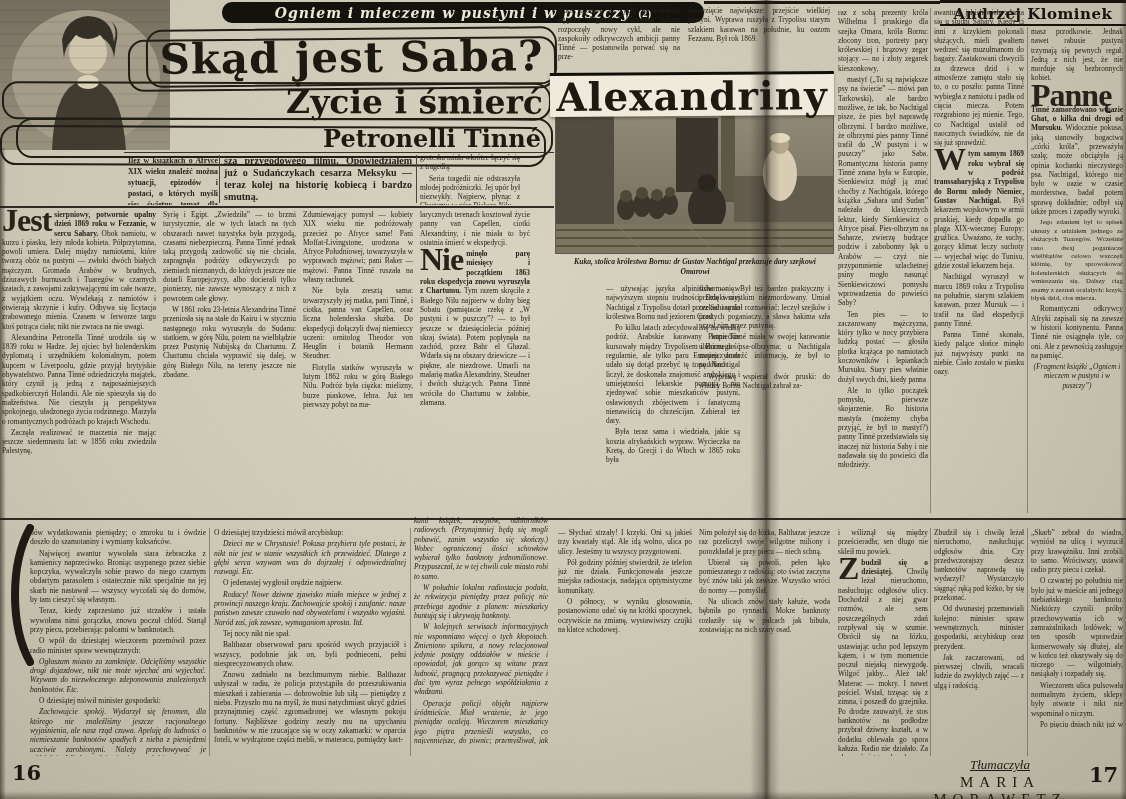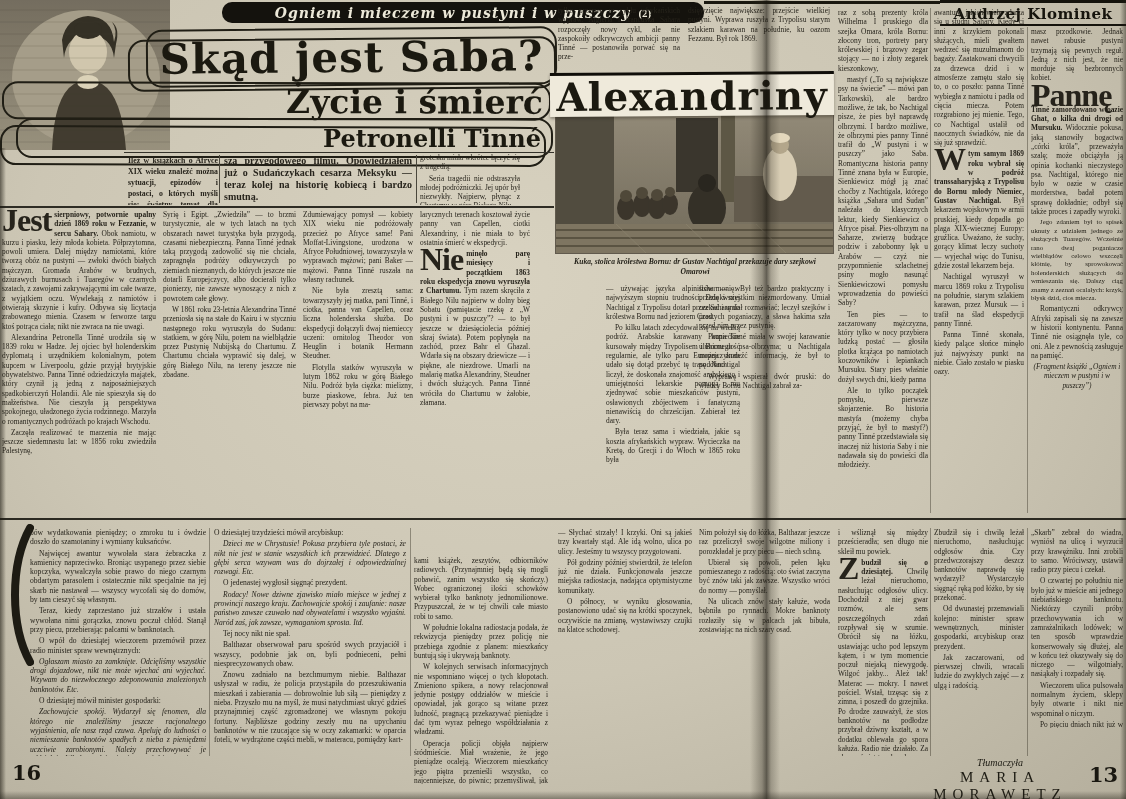--- a/index.html
+++ b/index.html
@@ -56,21 +56,21 @@
   #lp1{left:2px;top:210px;width:154px;height:304px;}
   #lp2{left:163px;top:210px;width:133px;height:304px;}
   #lp3{left:303px;top:210px;width:110px;height:304px;}
   #lp4{left:420px;top:210px;width:110px;height:304px;}
   #mida-u{left:558px;top:284px;width:134px;height:228px;margin-left:48px;}
   #midb-u{left:699px;top:284px;width:131px;height:228px;}
   #mida-l{left:558px;top:528px;width:134px;height:230px;}
   #midb-l{left:699px;top:528px;width:131px;height:230px;}
   #ll1{left:30px;top:528px;width:176px;height:228px;font-size:7.6px;}
   #ll2{left:214px;top:528px;width:192px;height:228px;font-size:7.6px;}
-  #ll3{left:414px;top:556px;width:134px;height:228px;}
+  #ll3{left:414px;top:516px;width:134px;height:228px;font-style:italic;}
   #rp1-u{left:838px;top:8px;width:90px;height:505px;}
   #rp2-u{left:934px;top:8px;width:90px;height:505px;}
   #rp3-u{left:1031px;top:27px;width:92px;height:486px;}
   #rp1-l{left:838px;top:528px;width:90px;height:228px;}
   #rp2-l{left:934px;top:528px;width:90px;height:228px;}
   #rp3-l{left:1031px;top:528px;width:92px;height:200px;}
   
   #photo{position:absolute;left:556px;top:112px;width:277px;height:141px;overflow:hidden;filter:sepia(.25) contrast(.92) brightness(.96);box-shadow:0 0 0 1px #5c574a;}
   #photo-caption{position:absolute;left:560px;top:257px;width:270px;font-size:7.6px;line-height:9.5px;font-style:italic;font-weight:bold;text-align:center;color:#211f17;}
   
@@ -80,21 +80,21 @@
   #gutter{position:absolute;left:750px;top:0;width:30px;height:799px;z-index:9;pointer-events:none;
     background:linear-gradient(90deg, rgba(40,36,26,0) 0%, rgba(40,36,26,.35) 40%, rgba(25,22,15,.6) 55%, rgba(40,36,26,.25) 70%, rgba(40,36,26,0) 100%);}
   #edge-left{position:absolute;left:0;top:148px;width:6px;height:651px;background:linear-gradient(90deg, rgba(30,27,18,.6), rgba(30,27,18,0));z-index:9;}
   #edge-right{position:absolute;right:0;top:0;width:6px;height:799px;background:linear-gradient(270deg, rgba(30,27,18,.45), rgba(30,27,18,0));z-index:9;}
   #edge-bottom{position:absolute;left:0;bottom:0;width:1126px;height:8px;background:linear-gradient(0deg, rgba(30,27,18,.4), rgba(30,27,18,0));z-index:9;}
   
   .pageno{position:absolute;font-family:"DejaVu Serif", serif;font-weight:bold;font-size:21px;color:#191710;}
   #page-left-no{left:12px;top:760px;}
   #page-right-no{left:1089px;top:762px;}
   #translator{position:absolute;left:900px;top:757px;width:200px;text-align:center;color:#1d1b13;}
-  #translator .tlabel{font-size:10px;font-style:italic;}
+  #translator .tlabel{font-size:13px;font-style:italic;text-decoration:underline;}
   #translator .tname{font-size:15px;font-weight:normal;letter-spacing:6px;margin-top:1px;}
 </style>
 </head>
 <body>
 
 <div id="spread">
 
   <div id="script-band">
     <span class="script">Ogniem i mieczem w pustyni i w puszczy</span>
     <span class="part">(2)</span>
@@ -248,21 +248,21 @@
       <p>Teraz, kiedy zaprzestano już strzałów i ustała wywołana nimi gorączka, znowu poczuł chłód. Stanął przy piecu, przebierając palcami w banknotach.</p>
       <p>O wpół do dziesiątej wieczorem przemówił przez radio minister spraw wewnętrznych:</p>
       <p class="i">Ogłaszam miasto za zamknięte. Odcięliśmy wszystkie drogi dojazdowe, nikt nie może wjechać ani wyjechać. Wzywam do niezwłocznego zdeponowania znalezionych banknotów. Etc.</p>
       <p>O dziesiątej mówił minister gospodarki:</p>
       <p class="i">Zachowujcie spokój. Wydarzył się fenomen, dla którego nie znaleźliśmy jeszcze racjonalnego wyjaśnienia, ale nasz rząd czuwa. Apeluję do ludności o niemieszanie banknotów spadłych z nieba z pieniędzmi uczciwie zarobionymi. Należy przechowywać je oddzielnie. Władze podejmują się wycofać je stopniowo z naszych domów. Etc.</p>
     </div>
   <div class="vr" style="left:209px;top:528px;height:228px"></div>
   <div class="col" id="ll2">
       <p class="ni">O dziesiątej trzydzieści mówił arcybiskup:</p>
       <p class="i">Dzieci me w Chrystusie! Pokusa przybiera tyle postaci, że nikt nie jest w stanie wszystkich ich przewidzieć. Dlatego z głębi serca wzywam was do dojrzałej i odpowiedzialnej rozwagi. Etc.</p>
-      <p>O jedenastej wygłosił sięgnąć prezydent.</p>
+      <p>O jedenastej wygłosił orędzie najpierw.</p>
       <p class="i">Rodacy! Nowe dziwne zjawisko miało miejsce w jednej z prowincji naszego kraju. Zachowajcie spokój i zaufanie: nasze państwo zawsze czuwało nad obywatelami i wszystko wyjaśni. Naród zaś, jak zawsze, wymaganiom sprosta. Itd.</p>
       <p>Tej nocy nikt nie spał.</p>
       <p>Balthazar obserwował paru spośród swych przyjaciół i wszyscy, podobnie jak on, byli podnieceni, pełni niesprecyzowanych obaw.</p>
       <p>Znowu zadniało na bezchmurnym niebie. Balthazar usłyszał w radiu, że policja przystąpiła do przeszukiwania mieszkań i zabierania — dobrowolnie lub siłą — pieniędzy z nieba. Przyszło mu na myśl, że musi natychmiast ukryć gdzieś przynajmniej część zgromadzonej we własnym pokoju fortuny. Najbliższe godziny zeszły mu na upychaniu banknotów w nie rzucające się w oczy zakamarki: w oparcia foteli, w wydrążone części mebli, w materacu, pomiędzy kart-</p>
     </div>
   <div class="vr" style="left:410px;top:528px;height:228px"></div>
   <div class="col" id="ll3">
       <p class="ni">kami książek, zeszytów, odbiorników radiowych. (Przynajmniej będą się mogli pobawić, zanim wszystko się skończy.) Wobec ograniczonej ilości schowków wybierał tylko banknoty jednomilionowe. Przypuszczał, że w tej chwili całe miasto robi to samo.</p>
       <p>W południe lokalna radiostacja podała, że rekwizycja pieniędzy przez policję nie przebiega zgodnie z planem: mieszkańcy buntują się i ukrywają banknoty.</p>
       <p>W kolejnych serwisach informacyjnych nie wspomniano więcej o tych kłopotach. Zmieniono spikera, a nowy relacjonował jedynie postępy oddziałów w mieście i opowiadał, jak gorąco są witane przez ludność, pragnącą przekazywać pieniądze i dać tym wyraz pełnego współdziałania z władzami.</p>
@@ -302,21 +302,21 @@
     </div>
   <div class="vr" style="left:1027px;top:528px;height:228px"></div>
   <div class="col" id="rp3-l">
       <p class="ni">„Skarb” zebrał do wiadra, wyniósł na ulicę i wyrzucił przy krawężniku. Inni zrobili to samo. Wróciwszy, ustawił radio przy piecu i czekał.</p>
       <p>O czwartej po południu nie było już w mieście ani jednego niebiańskiego banknotu. Niektórzy czynili próby przechowywania ich w zamrażalnikach lodówek; w ten sposób wprawdzie konserwowały się dłużej, ale w końcu też okazywały się do niczego — wilgotniały, nasiąkały i rozpadały się.</p>
       <p>Wieczorem ulica pulsowała normalnym życiem, sklepy były otwarte i nikt nie wspominał o niczym.</p>
       <p>Po pięciu dniach nikt już w mieście nie pamiętał o deszczu pachnącym wilgocią.</p>
     </div>
 
   <div class="pageno" id="page-left-no">16</div>
-  <div class="pageno" id="page-right-no">13</div>
+  <div class="pageno" id="page-right-no">17</div>
   <div id="translator">
     <div class="tlabel">Tłumaczyła</div>
     <div class="tname">MARIA MORAWETZ</div>
   </div>
 
   <div id="gutter"></div>
   <div id="edge-left"></div>
   <div id="edge-right"></div>
   <div id="edge-bottom"></div>
 </div>

